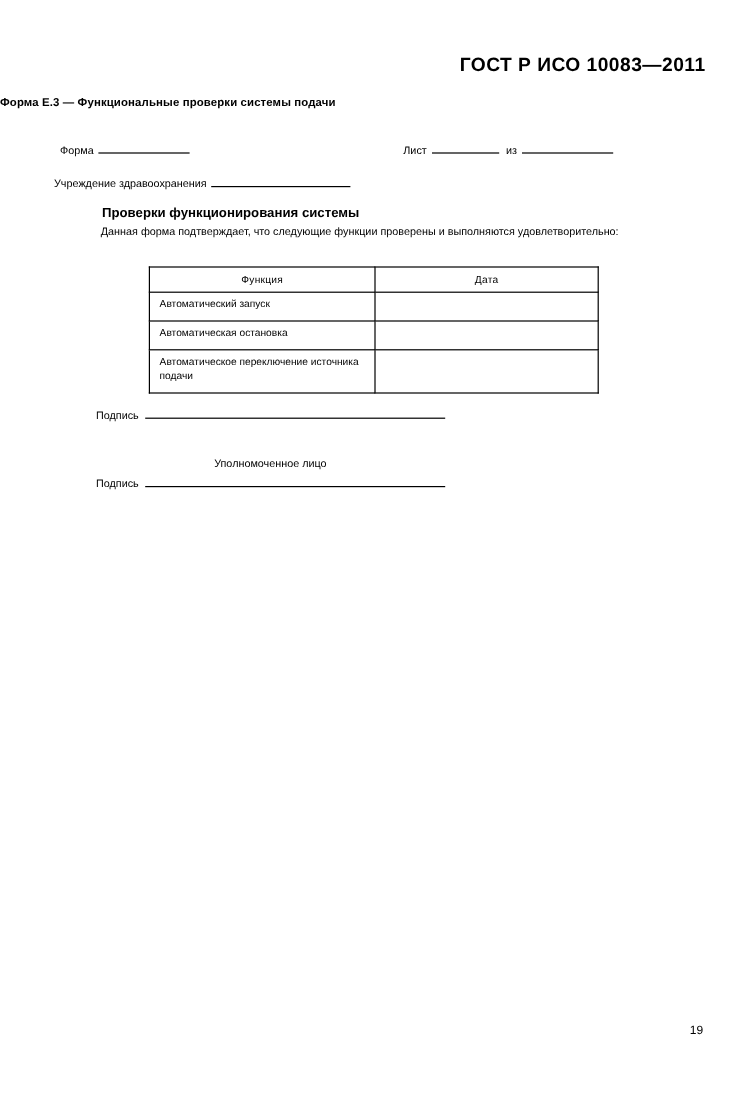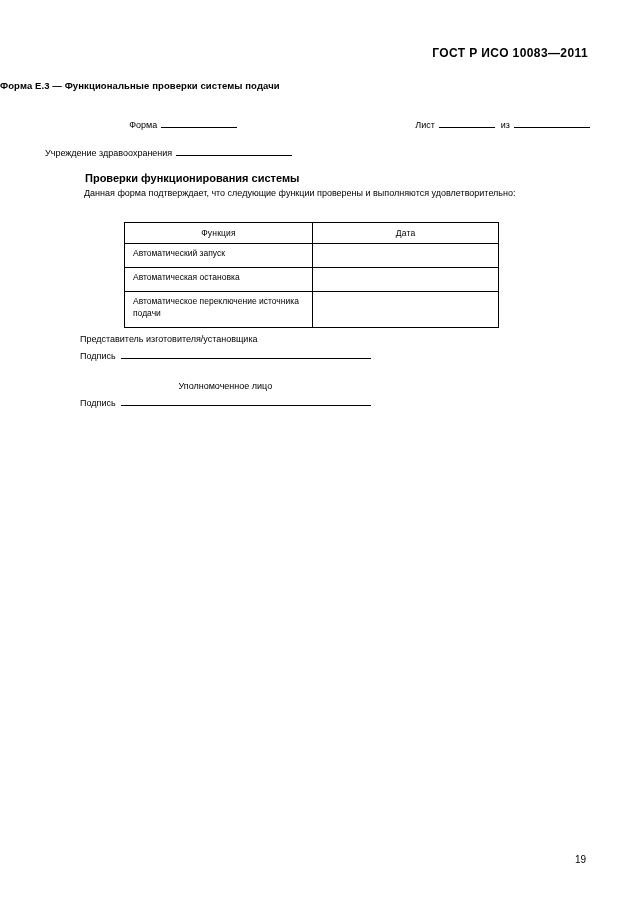--- a/index.html
+++ b/index.html
@@ -17,21 +17,21 @@
     height: 913px;
     background: #ffffff;
     overflow: hidden;
   }
 
   
   .doc-header {
     position: absolute;
     top: 46px;
     right: 42px;
-    font-size: 12px;
+    font-size: 16px;
     font-weight: bold;
     letter-spacing: 0.4px;
     white-space: nowrap;
   }
 
   
   .form-title {
     position: absolute;
     top: 80px;
     left: 0;
@@ -43,21 +43,20 @@
   }
 
   
   .row-form {
     position: absolute;
     top: 118px;
     left: 50px;
     width: 540px;
     font-size: 9px;
     white-space: nowrap;
-    text-align: right;
   }
   .row-form .label { }
   .rule {
     display: inline-block;
     border-bottom: 1px solid #000;
     height: 9px;
     vertical-align: baseline;
   }
   .r-form { width: 76px; margin-left: 4px; }
   .r-sheet { width: 56px; margin-left: 4px; }
@@ -192,21 +191,20 @@
         <td class="date"></td>
       </tr>
       <tr>
         <td class="fn two">Автоматическое переключение источника подачи</td>
         <td class="date"></td>
       </tr>
     </tbody>
   </table>
 
   <div class="sig sig-1">
-    <div>Представитель изготовителя/установщика</div>
     <div class="line2"><span>Подпись</span><span class="rule r-sign"></span></div>
   </div>
 
   <div class="sig sig-2">
     <div>Уполномоченное лицо</div>
     <div class="line2"><span>Подпись</span><span class="rule r-sign"></span></div>
   </div>
 
   <div class="page-num">19</div>
 

